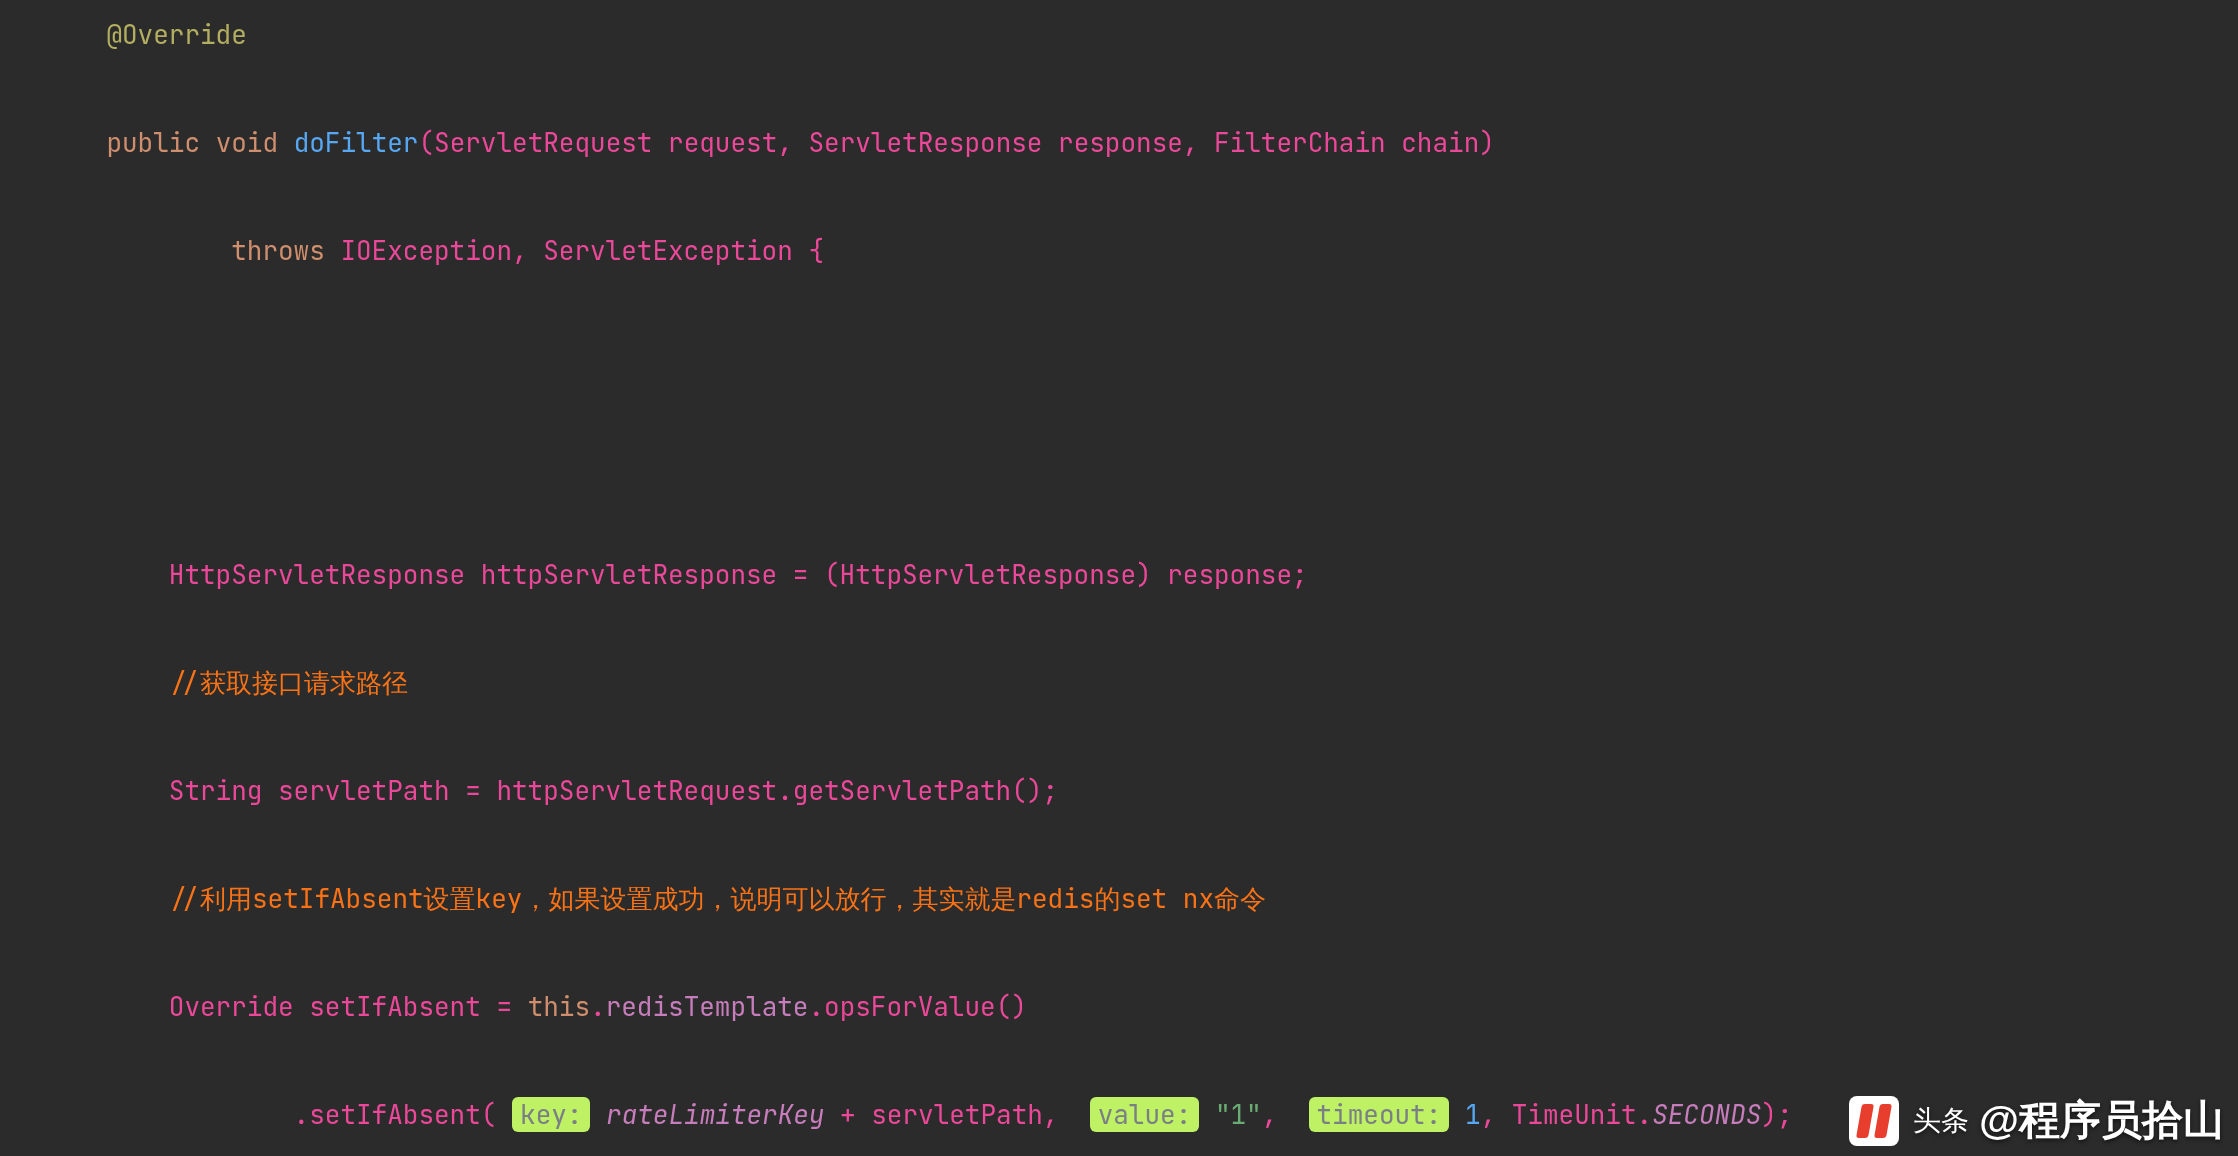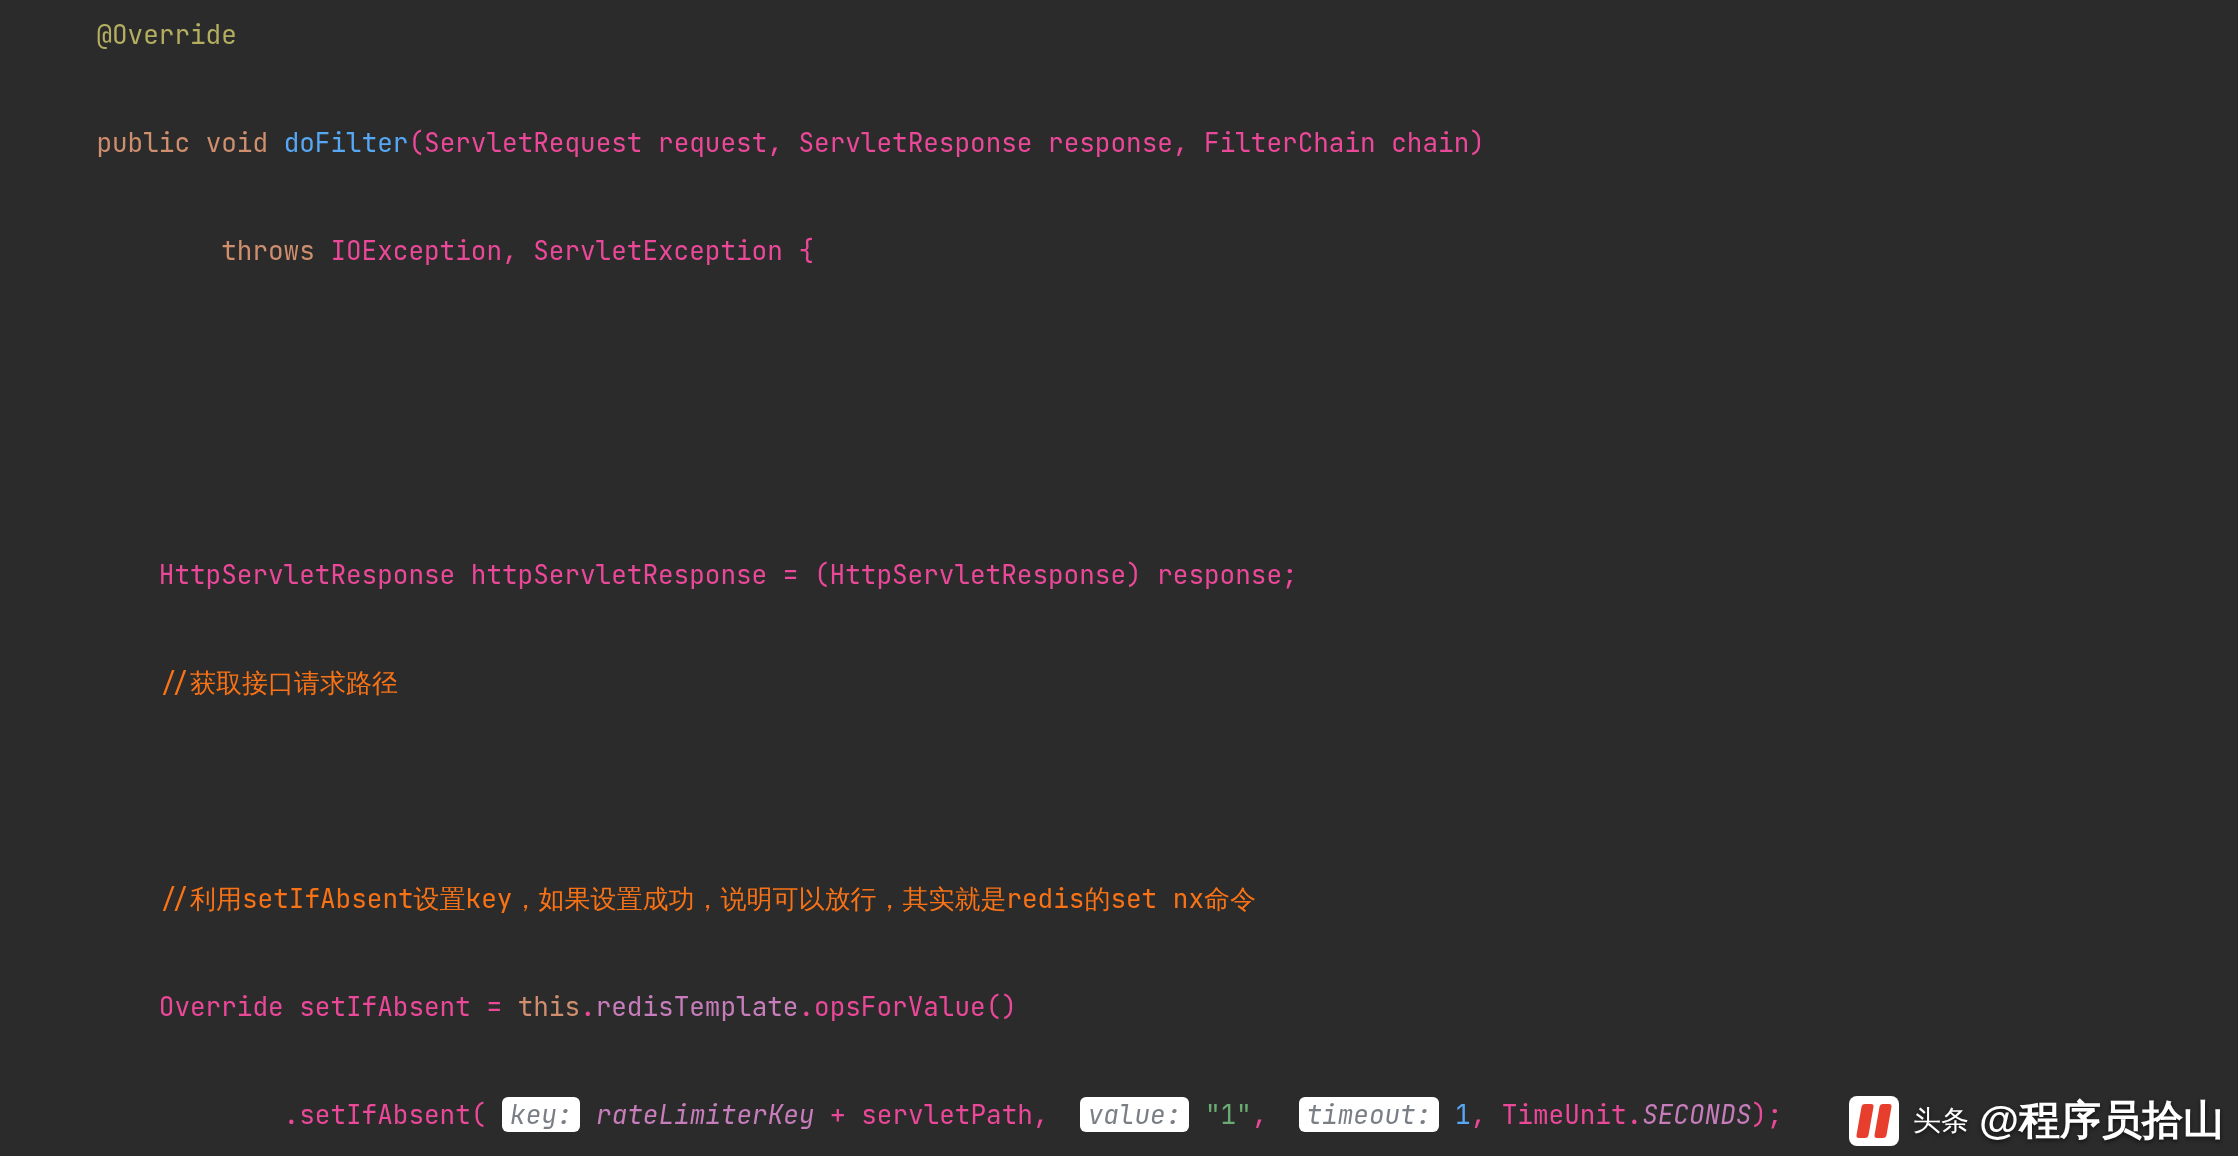--- a/index.html
+++ b/index.html
@@ -19,25 +19,25 @@
     color: #bcbec4;
     white-space: pre;
   }
   .ann     { color: #b3ae60; }
   .kw      { color: #cf8e6d; margin-top: 44px; }
   .mname   { color: #56a8f5; }
   .default { color: #ec4899; }
   .cmt     { color: #f97316; }
   .field   { color: #c77dbb; }
   .fielditalic { color: #c77dbb; font-style: italic; }
-  .hint    { color: #7a7e85; font-style: italic; background:#ffffff; border-radius:6px; padding:0 8px; }
+  .hint    { color: #7a7e85; background:#bef264; border-radius:6px; padding:0 8px; }
   .str     { color: #6aab73; }
   .num     { color: #56a8f5; }
   .konst   { color: #c77dbb; font-style: italic; }
-  .line    { display: block; padding-left: 34px; }
+  .line    { display: block; padding-left: 44px; }
   .watermark {
     position: absolute;
     right: 14px;
     bottom: 8px;
     color: #ffffff;
     font-family: "PingFang SC", "Microsoft YaHei", sans-serif;
     font-size: 41px;
     font-weight: 700;
     display: flex;
     align-items: center;
@@ -63,21 +63,21 @@
 </head>
 <body>
 
 <pre class="code"><span class="line"><span>    </span><span class="ann">@Override</span></span>
 <span class="line"><span>    </span><span class="kw">public</span><span> </span><span class="kw">void</span><span> </span><span class="mname">doFilter</span><span class="default">(ServletRequest request, ServletResponse response, FilterChain chain)</span></span>
 <span class="line"><span>            </span><span class="kw">throws</span><span> </span><span class="default">IOException, ServletException {</span></span>
 <span class="line"><span>        </span></span>
 <span class="line"> </span>
 <span class="line"><span>        </span><span class="default">HttpServletResponse httpServletResponse = (HttpServletResponse) response;</span></span>
 <span class="line"><span>        </span><span class="cmt">//获取接口请求路径</span></span>
-<span class="line"><span>        </span></span>
+<span class="line"><span>        </span><span class="default">String servletPath = httpServletRequest.getServletPath();</span></span>
 <span class="line"><span>        </span><span class="cmt">//利用setIfAbsent设置key，如果设置成功，说明可以放行，其实就是redis的set nx命令</span></span>
 <span class="line"><span>        </span><span class="default">Override setIfAbsent = </span><span class="kw">this</span><span class="default">.</span><span class="field">redisTemplate</span><span class="default">.opsForValue()</span></span>
 <span class="line"><span>                </span><span class="default">.setIfAbsent(</span> <span class="hint">key:</span> <span class="fielditalic">rateLimiterKey</span><span class="default"> + servletPath, </span> <span class="hint">value:</span> <span class="str">"1"</span><span class="default">, </span> <span class="hint">timeout:</span> <span class="num">1</span><span class="default">, TimeUnit.</span><span class="konst">SECONDS</span><span class="default">);</span></span>
 
 
 
 
 
 
 

